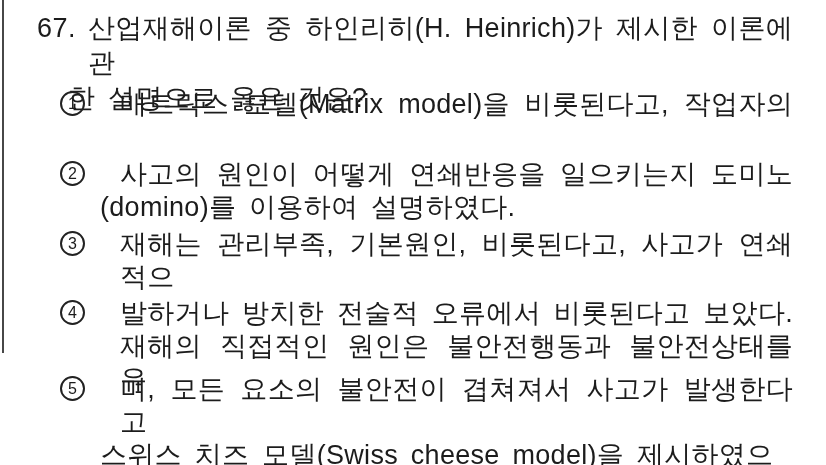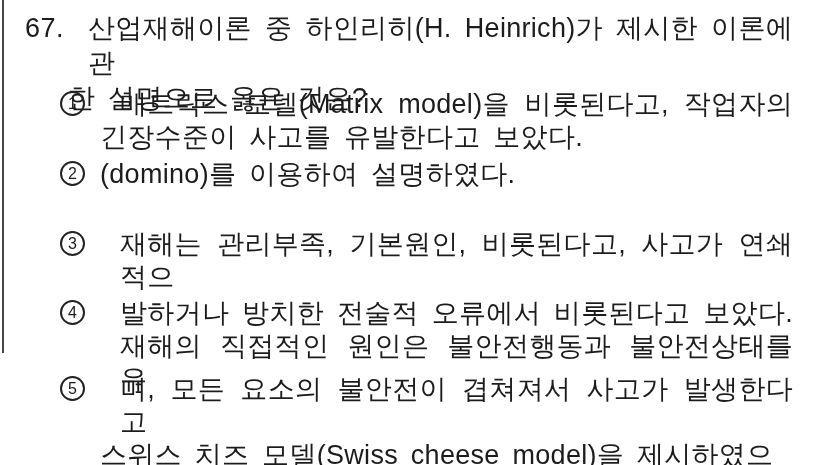--- a/index.html
+++ b/index.html
@@ -28,21 +28,21 @@
   .question {
     position: absolute;
     left: 25px;
     top: 11px;
     width: 768px;
     font-size: 27px;
     line-height: 35px;
   }
   .qnum {
     position: absolute;
-    left: 0;
+    left: 12px;
     top: 0;
     width: 43px;
     line-height: 35px;
     letter-spacing: 0.5px;
   }
   .qtext {
     margin-left: 43px;
   }
   .line {
     white-space: nowrap;
@@ -98,29 +98,29 @@
       <div class="line">한 설명으로 옳은 것은?</div>
     </div>
   </section>
 
   <section class="option" style="top:88px">
     <span class="marker">
         <span>1</span>
       </span>
     <div class="otext">
       <div class="line fill">매트릭스 모델(Matrix model)을 비롯된다고, 작업자의</div>
-      <div class="line">긴장수준이 사고를 유발한다고 보았다.</div>
     </div>
   </section>
 
   <section class="option" style="top:158px">
     <span class="marker">
         <span>2</span>
       </span>
     <div class="otext">
+      <div class="line fill">사고의 원인이 어떻게 연쇄반응을 일으키는지 도미노</div>
       <div class="line">(domino)를 이용하여 설명하였다.</div>
     </div>
   </section>
 
   <section class="option" style="top:228px">
     <span class="marker">
         <span>3</span>
       </span>
     <div class="otext">
       <div class="line fill">재해는 관리부족, 기본원인, 비롯된다고, 사고가 연쇄적으</div>

